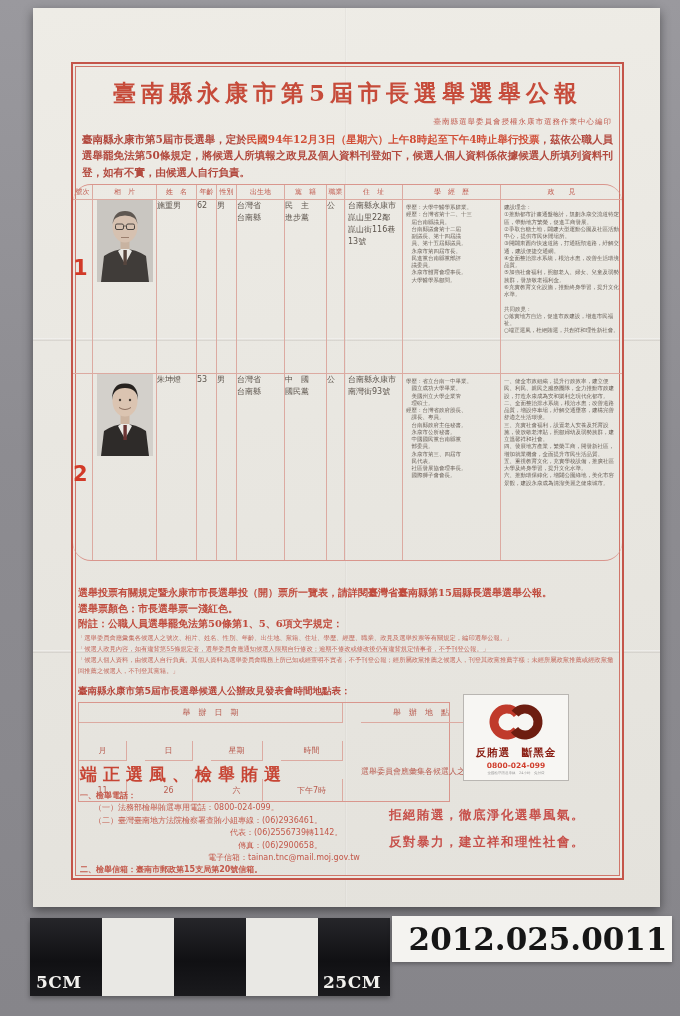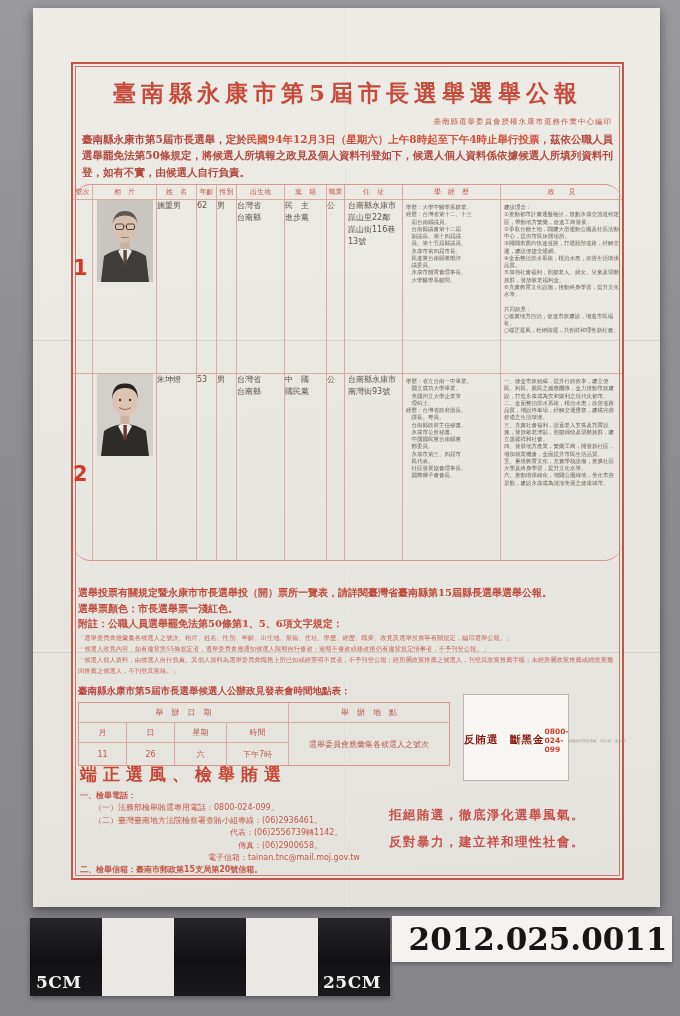--- a/index.html
+++ b/index.html
@@ -42,33 +42,33 @@
     padding:4px 3px;text-align:left;}
   
   .notes{position:absolute;left:5px;right:5px;top:521px;}
   .notes .big{font-size:10px;color:#c04b3d;font-weight:bold;line-height:1.55;
     font-family:"DejaVu Serif","Liberation Serif",serif;margin:0;}
   .notes .quote{font-size:6.3px;color:#c2685c;line-height:1.8;margin:0;}
   
   .forum{position:absolute;left:5px;top:621px;width:372px;}
   .forum-title{font-size:9.5px;color:#b8483d;font-weight:bold;margin:0 0 4px 0;}
   .ftable{display:grid;grid-template-columns:48px 48px 52px 62px 1fr;grid-template-rows:20px 20px 22px;
-    border:1px solid #d9968d;box-sizing:border-box;}
+    border:1px solid #d9968d;box-sizing:border-box;gap:18px;}
   .ftable > div{border-right:1px solid #dcaaa1;border-bottom:1px solid #dcaaa1;
     display:flex;align-items:center;justify-content:center;
     font-size:8px;color:#b85a4e;box-sizing:border-box;white-space:pre;}
   .ftable > div.noR{border-right:none;} .ftable > div.noB{border-bottom:none;}
   
   .headline{position:absolute;left:7px;top:699px;font-size:17px;font-weight:bold;color:#c74534;
     letter-spacing:6px;font-family:"DejaVu Serif","Liberation Serif",serif;white-space:nowrap;}
   .phones{position:absolute;left:7px;top:726px;font-size:8px;color:#c3584a;line-height:1.55;width:330px;}
   .phones .t{font-weight:bold;}
   .ind1{margin-left:14px;} .ind2{margin-left:150px;} .ind3{margin-left:158px;} .ind4{margin-left:128px;}
   .logo-box{position:absolute;left:390px;top:630px;width:106px;height:87px;background:#f7f6f3;
-    border:1px solid #b9b6b2;display:flex;flex-direction:row;align-items:center;
+    border:1px solid #b9b6b2;display:flex;flex-direction:column;align-items:center;
     padding-top:5px;box-sizing:border-box;}
   .logo-text{font-size:10.5px;font-weight:bold;color:#8a1d12;letter-spacing:1px;white-space:pre;}
   .logo-hotline{font-size:7.5px;color:#d0402e;font-weight:bold;margin-top:1px;}
   .logo-caption{font-size:3.5px;color:#999;margin-top:1px;white-space:nowrap;}
   .slogans{position:absolute;left:316px;top:738px;font-size:12.5px;font-weight:bold;color:#c7504a;
     line-height:2.15;letter-spacing:1.5px;font-family:"DejaVu Serif","Liberation Serif",serif;white-space:nowrap;}
   
   .scalebar{position:absolute;left:30px;top:918px;width:360px;height:78px;display:flex;
     box-shadow:0 2px 5px rgba(0,0,0,.35);}
   .seg{flex:1;position:relative;}

